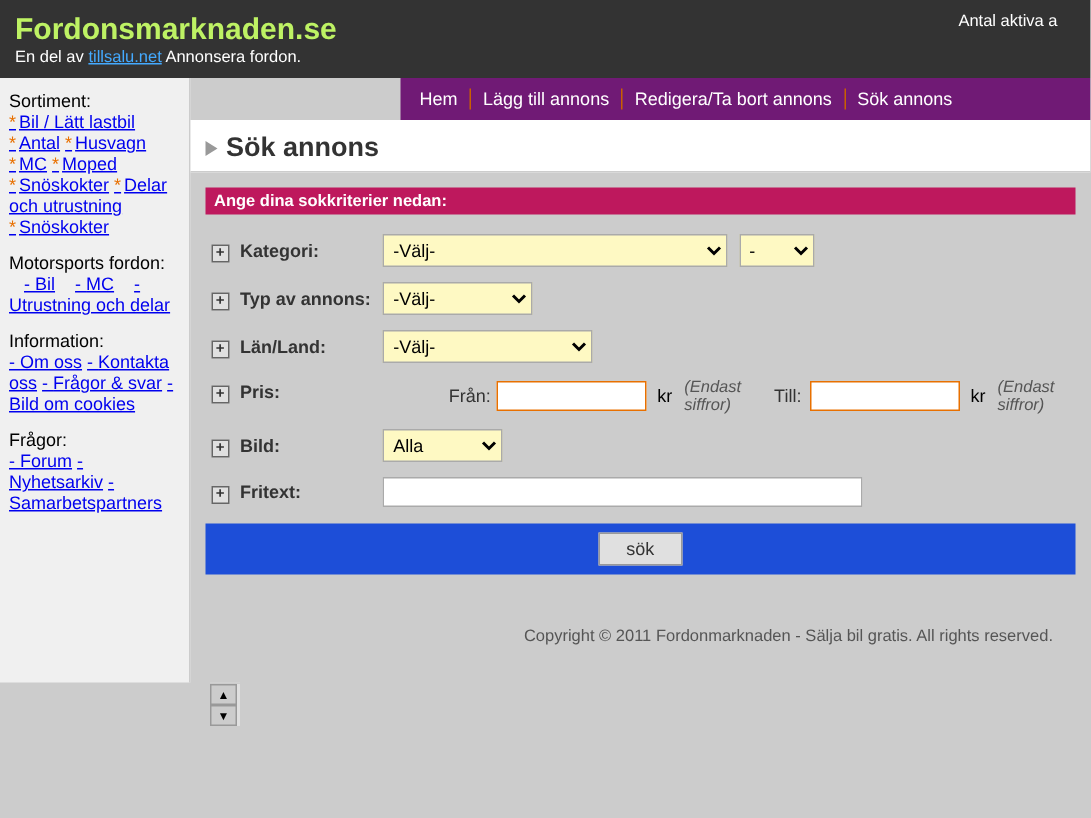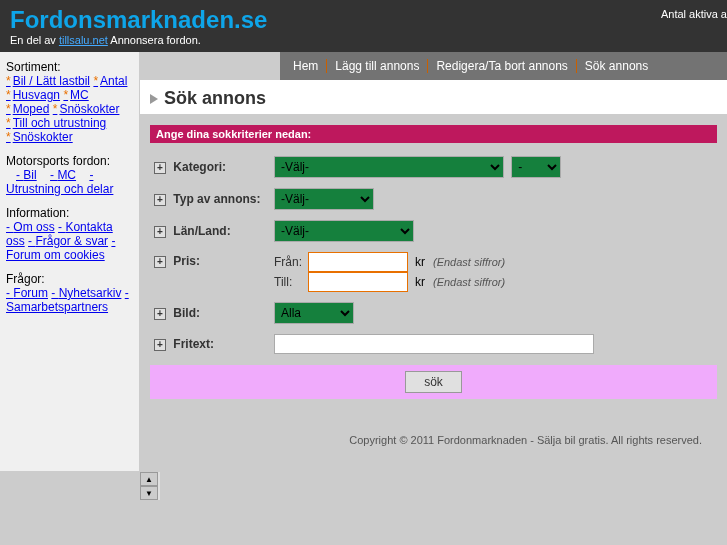--- a/index.html
+++ b/index.html
@@ -11,40 +11,40 @@
       height: 52px;
       display: flex;
       align-items: center;
       padding: 0 10px;
       position: relative;
     }
     #header-logo {
       color: #fff;
     }
     #header-logo .main-title {
-      font-size: 24px;
+      font-size: 20px;
       font-weight: bold;
-      color: #0ea5e9;
+      color: #bef264;
     }
     #header-logo .sub-title {
       font-size: 11px;
       color: #fff;
     }
     #header-logo .sub-title .tillsalu { color: #4af; text-decoration: underline; }
     #header-right {
       position: absolute;
-      right: 0;
+      right: 22px;
       top: 8px;
       color: #fff;
       font-size: 11px;
       margin-left: 24px;
     }
     
     #navbar {
-      background: #737373;
+      background: #701a75;
       height: 28px;
       display: flex;
       align-items: center;
       padding: 0 5px;
       margin-left: 140px;
     }
     #navbar a {
       color: #fff;
       text-decoration: none;
       font-size: 12px;
@@ -114,46 +114,46 @@
       line-height: 10px;
       font-size: 10px;
       margin-right: 4px;
       cursor: pointer;
       color: #333;
     }
 
     select {
       font-size: 12px;
       border: 1px solid #aaa;
-      background: #15803d;
+      background: #fef9c3;
       padding: 2px 2px;
       height: 22px;
     }
     input[type="text"] {
       font-size: 12px;
       border: 1px solid #e87000;
       padding: 2px 4px;
       height: 20px;
       background: #fff;
     }
     .small-italic {
       font-size: 11px;
       font-style: italic;
       color: #555;
       margin-left: 4px;
     }
 
     .pris-row td { vertical-align: top; }
-    .pris-inner { display: flex; flex-direction: column; gap: 0; }
+    .pris-inner { display: flex; gap: 20px; margin-left: 44px; }
     .pris-line { display: flex; align-items: center; gap: 4px; }
     .pris-line label { width: 30px; font-size: 12px; color: #333; }
 
     
     .search-btn-row {
-      background: #f0abfc;
+      background: #1d4ed8;
       padding: 6px;
       text-align: center;
       margin-top: 6px;
     }
     .search-btn-row button {
       background: #e0e0e0;
       border: 1px solid #999;
       padding: 3px 18px;
       font-size: 12px;
       cursor: pointer;
@@ -209,35 +209,35 @@
     <div class="sidebar-col">
 
       <div class="sidebar-section">
         <div class="section-title">Sortiment:</div>
         <a href="#"><span class="sidebar-bullet">*</span><span>Bil / Lätt lastbil</span></a>
         <a href="#"><span class="sidebar-bullet">*</span><span>Antal</span></a>
         <a href="#"><span class="sidebar-bullet">*</span><span>Husvagn</span></a>
         <a href="#"><span class="sidebar-bullet">*</span><span>MC</span></a>
         <a href="#"><span class="sidebar-bullet">*</span><span>Moped</span></a>
         <a href="#"><span class="sidebar-bullet">*</span><span>Snöskokter</span></a>
-        <a href="#"><span class="sidebar-bullet">*</span><span>Till och utrustning</span></a>
+        <a href="#"><span class="sidebar-bullet">*</span><span>Delar och utrustning</span></a>
         <a href="#"><span class="sidebar-bullet">*</span><span>Snöskokter</span></a>
       </div>
       <div class="sidebar-section">
         <div class="section-title">Motorsports fordon:</div>
         <a href="#" class="sidebar-indent">- <span>Bil</span></a>
         <a href="#" class="sidebar-indent">- <span>MC</span></a>
         <a href="#" class="sidebar-indent">- <span>Utrustning och delar</span></a>
       </div>
       <div class="sidebar-section">
         <div class="section-title">Information:</div>
         <a href="#">- <span>Om oss</span></a>
         <a href="#">- <span>Kontakta oss</span></a>
         <a href="#">- <span>Frågor &amp; svar</span></a>
-        <a href="#">- <span>Forum om cookies</span></a>
+        <a href="#">- <span>Bild om cookies</span></a>
       </div>
       <div class="sidebar-section">
         <div class="section-title">Frågor:</div>
         <a href="#">- <span>Forum</span></a>
         <a href="#">- <span>Nyhetsarkiv</span></a>
         <a href="#">- <span>Samarbetspartners</span></a>
       </div>
     </div>
 
     <div style="flex:1; display:flex; flex-direction:column;">

